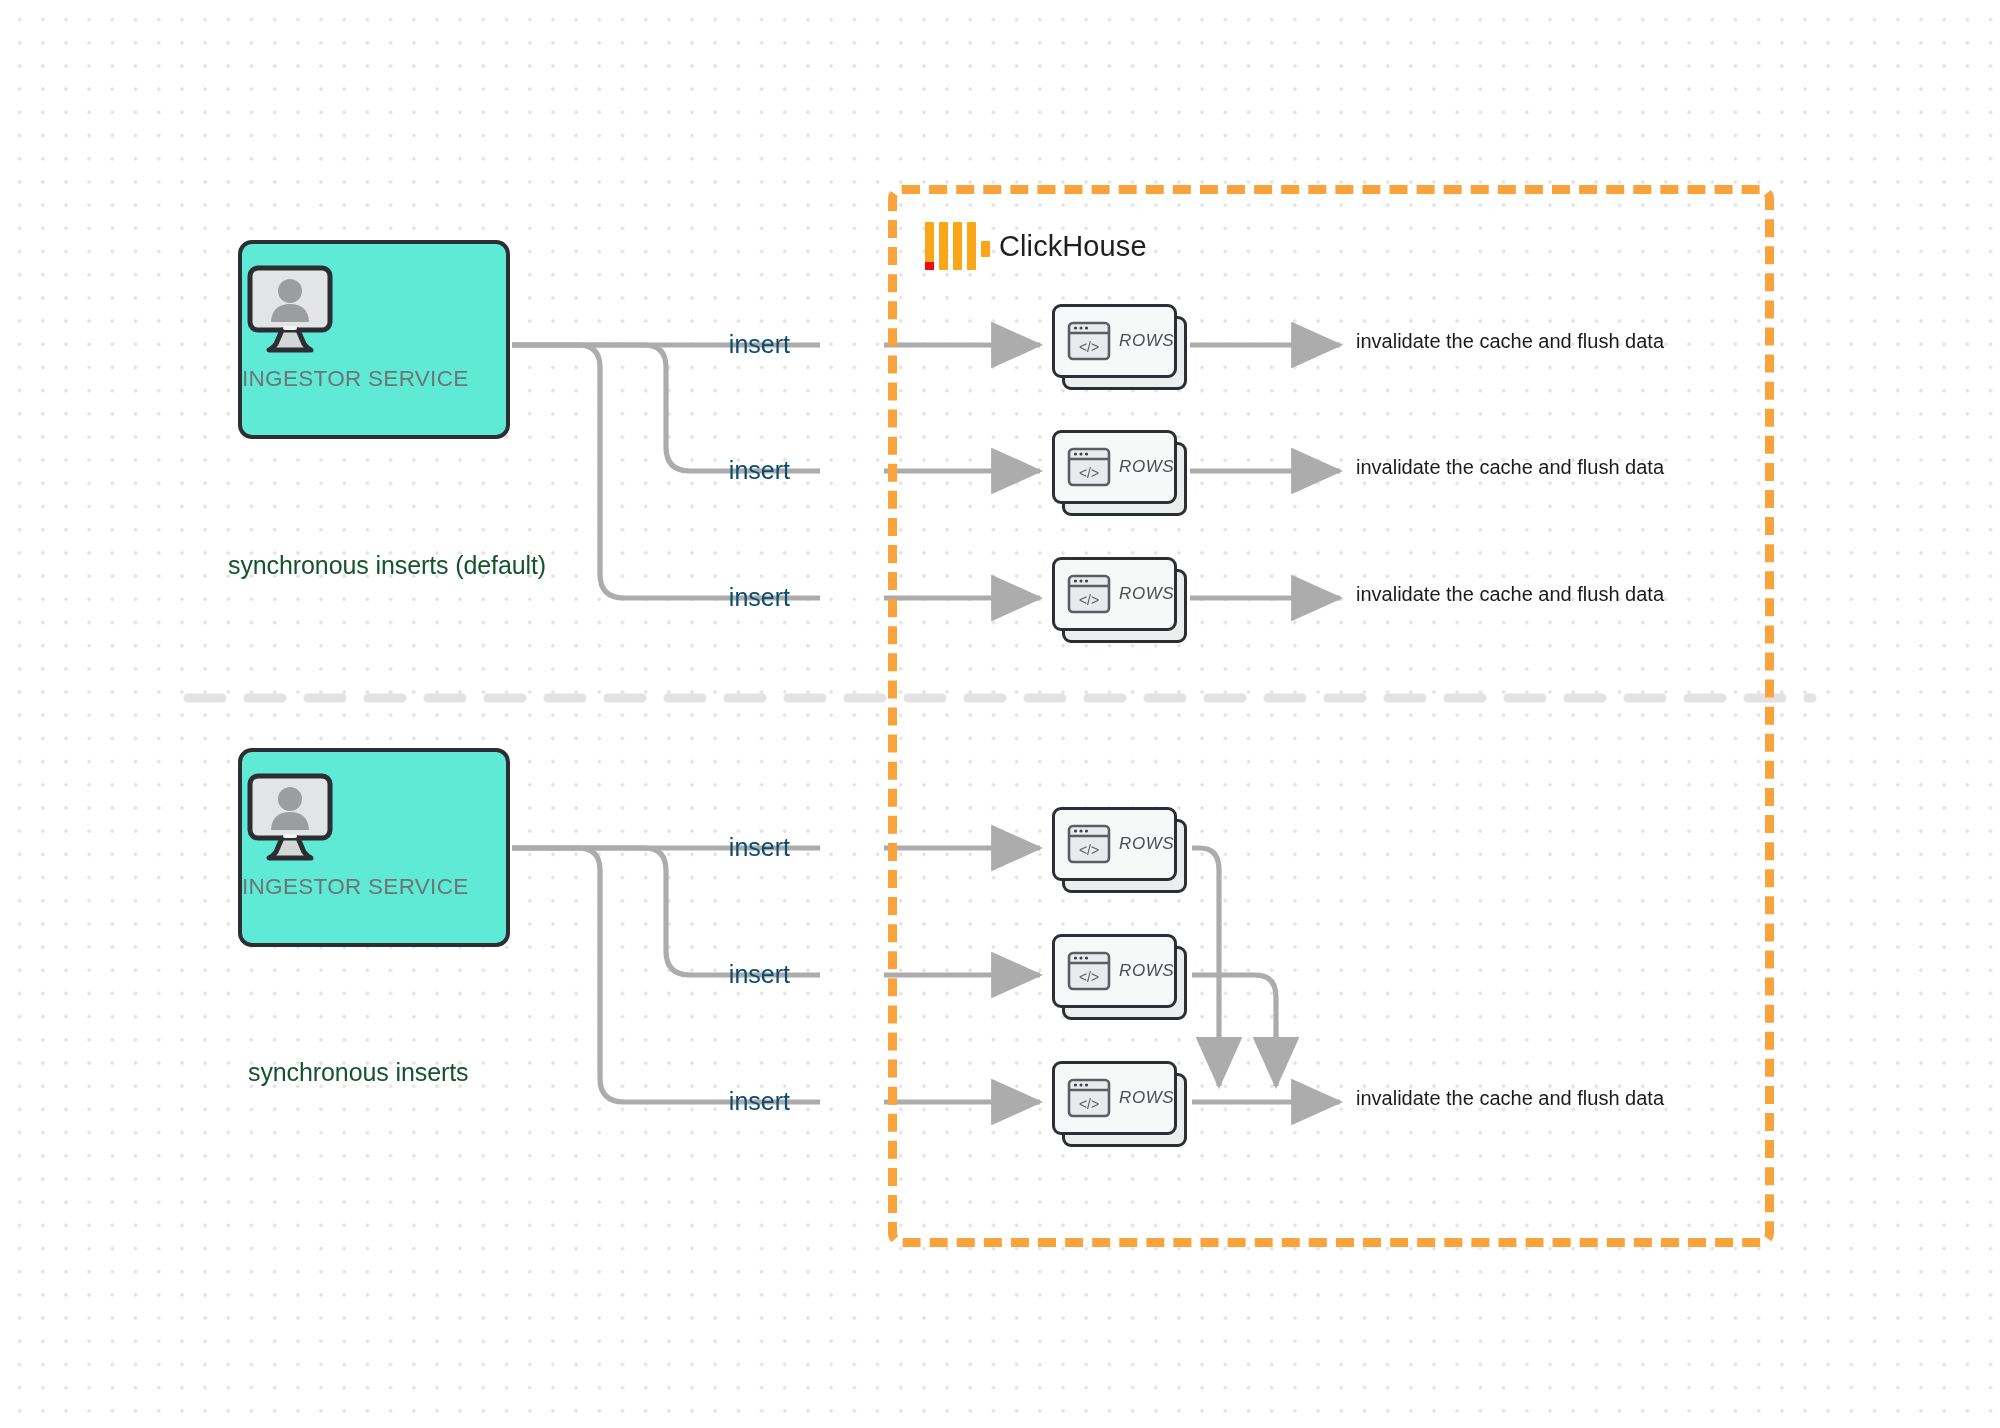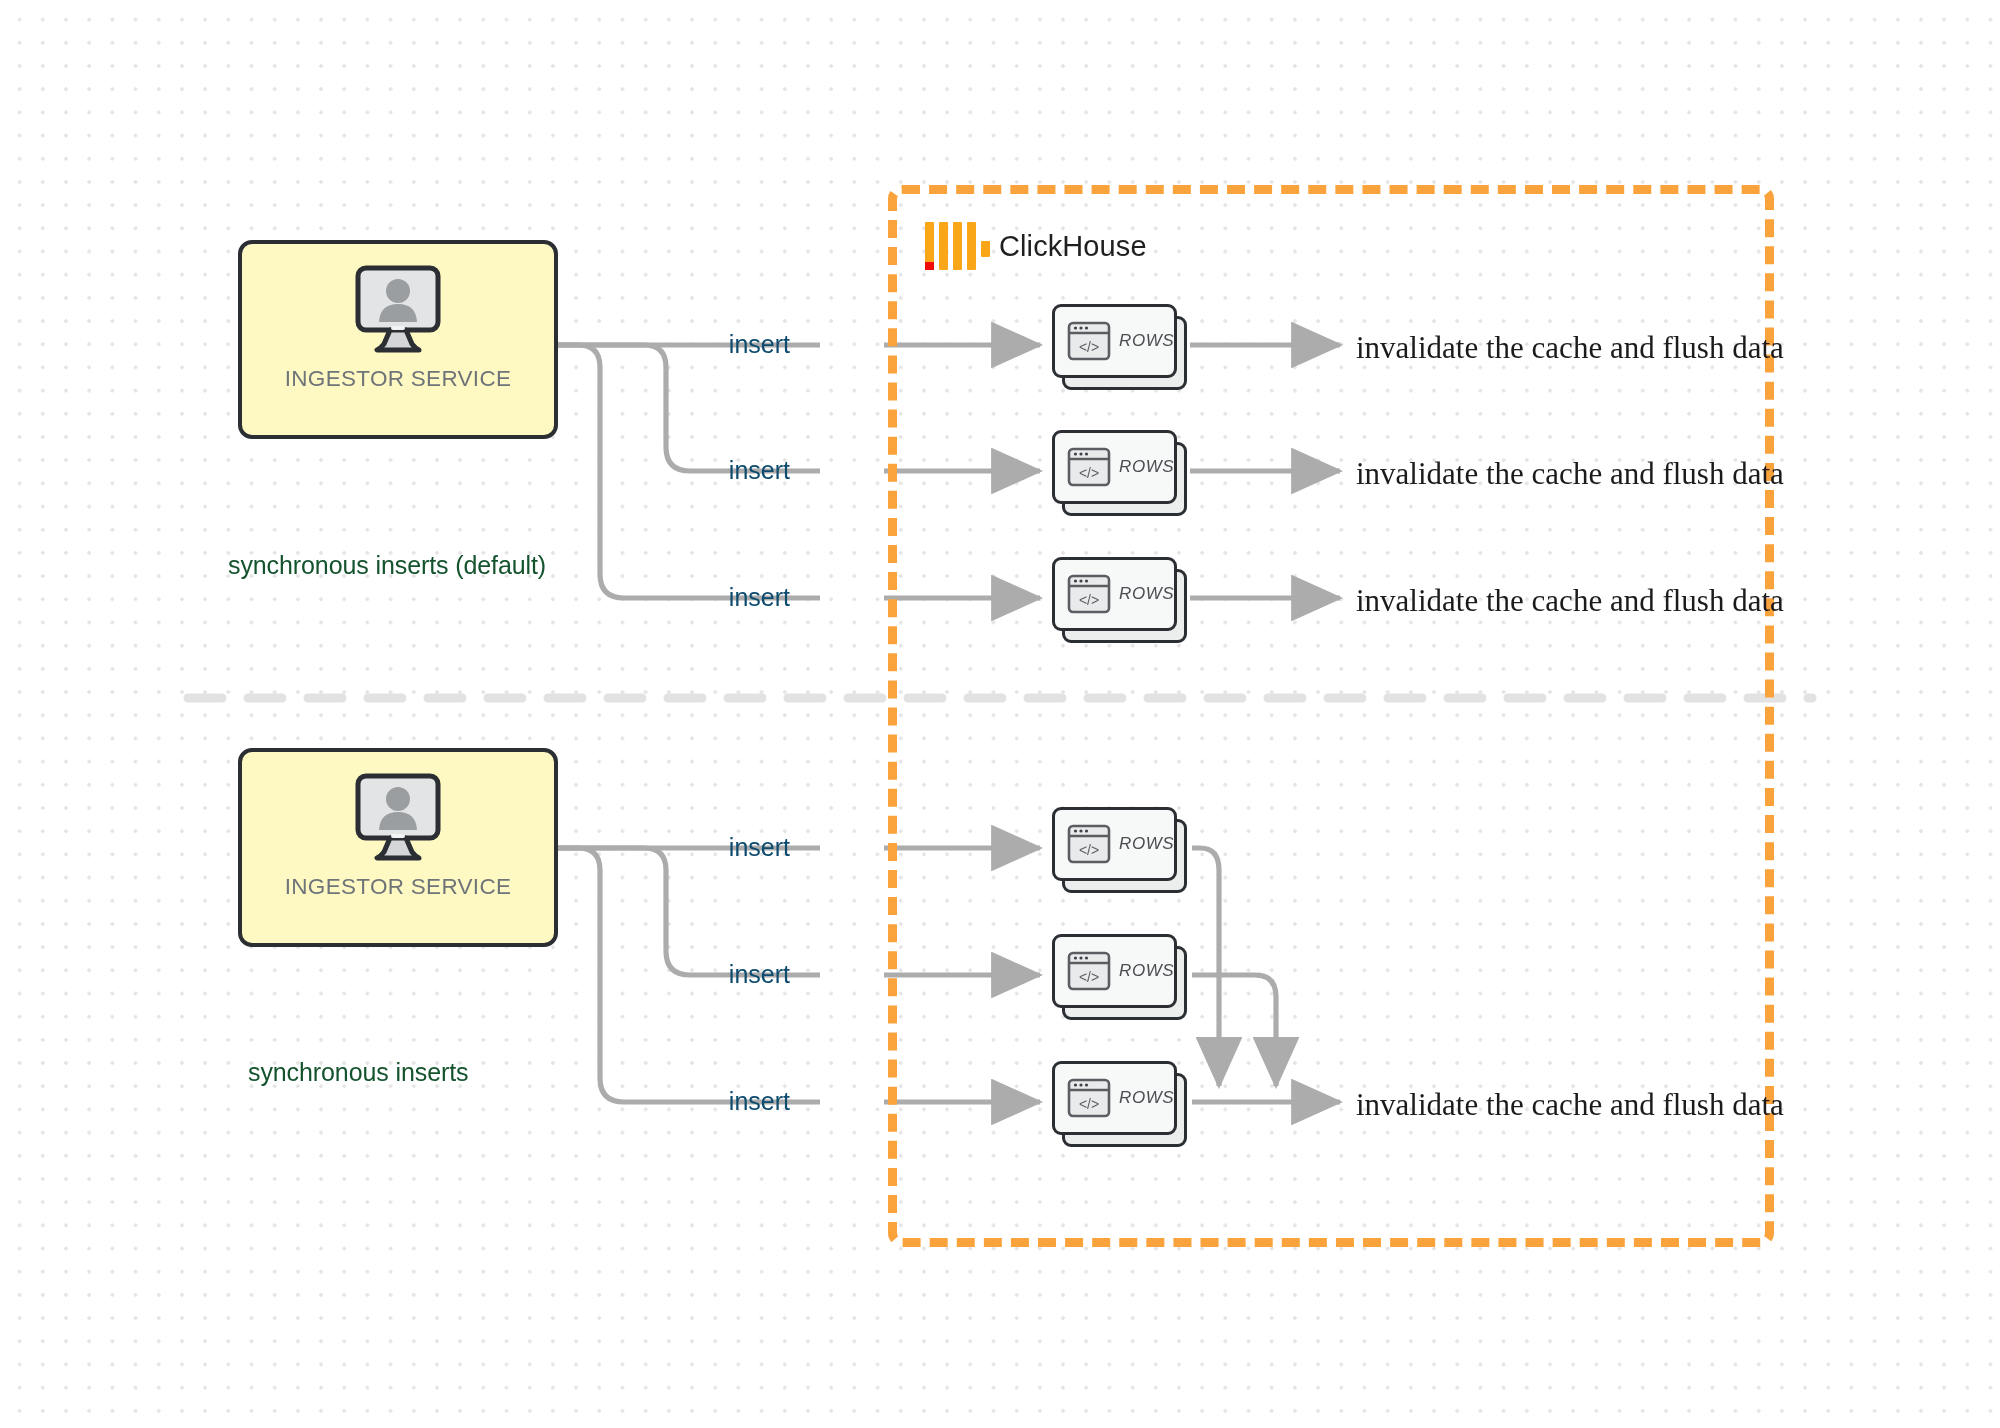--- a/index.html
+++ b/index.html
@@ -40,27 +40,27 @@
   .ch-bars i.b4{left:42px;top:0;height:48px;}
   .ch-bars i.red{left:0;top:40px;height:8px;background:#F00B0B;border-radius:0;}
   .ch-bars i.stub{left:56px;top:19px;height:16px;}
   .ch-name{
     font-size:29px;color:#1f1f1f;letter-spacing:.1px;
     font-family:"Liberation Sans", sans-serif;
   }
 
   
   .ingestor{
-    position:absolute;width:320px;height:199px;
-    background:#fef9c3;
+    position:absolute;width:272px;height:199px;
+    background:#5eead4;
     border:4px solid #2b2f33;
     border-radius:14px;
     box-sizing:border-box;
     display:flex;flex-direction:column;
-    align-items:center;justify-content:flex-start;
+    align-items:flex-start;justify-content:flex-start;
     padding-top:20px;
   }
   .ingestor.sync{left:238px;top:240px;}
   .ingestor.async{left:238px;top:748px;}
   .ing-label{
     margin-top:10px;
     font-size:22.5px;color:#6f7479;letter-spacing:.3px;
     font-family:"Liberation Sans", sans-serif;
   }
   .monitor{width:96px;height:92px;position:relative;}
@@ -80,22 +80,22 @@
   
   .ins-label{
     position:absolute;
     font-size:25px;color:#0c4a6e;
     font-family:"Liberation Sans", sans-serif;
     white-space:nowrap;
   }
   
   .out-label{
     position:absolute;
-    font-size:31px;color:#1b1b1b;
-    font-family:Liberation Serif, serif;
+    font-size:20px;color:#1b1b1b;
+    font-family:Liberation Sans, sans-serif;
     white-space:nowrap;
   }
 
   
   .rows-node{position:absolute;width:135px;height:86px;}
   .rows-back{
     position:absolute;left:10px;top:12px;width:125px;height:74px;
     background:#eceded;border:3px solid #2b2f33;border-radius:9px;
     box-sizing:border-box;
   }

